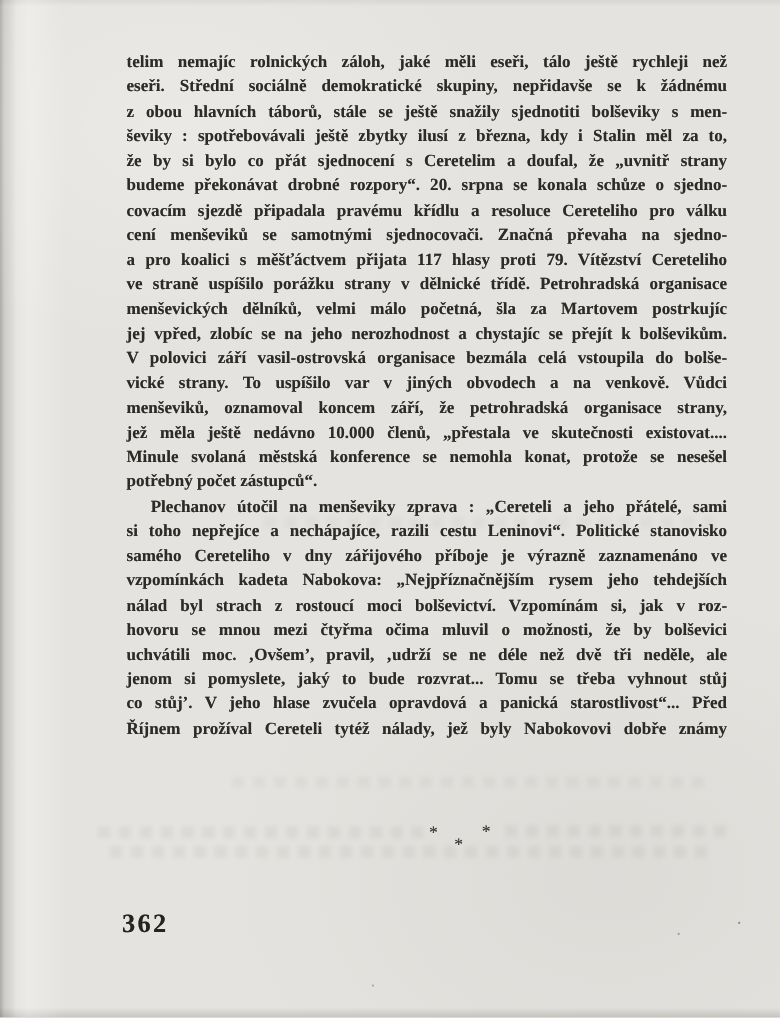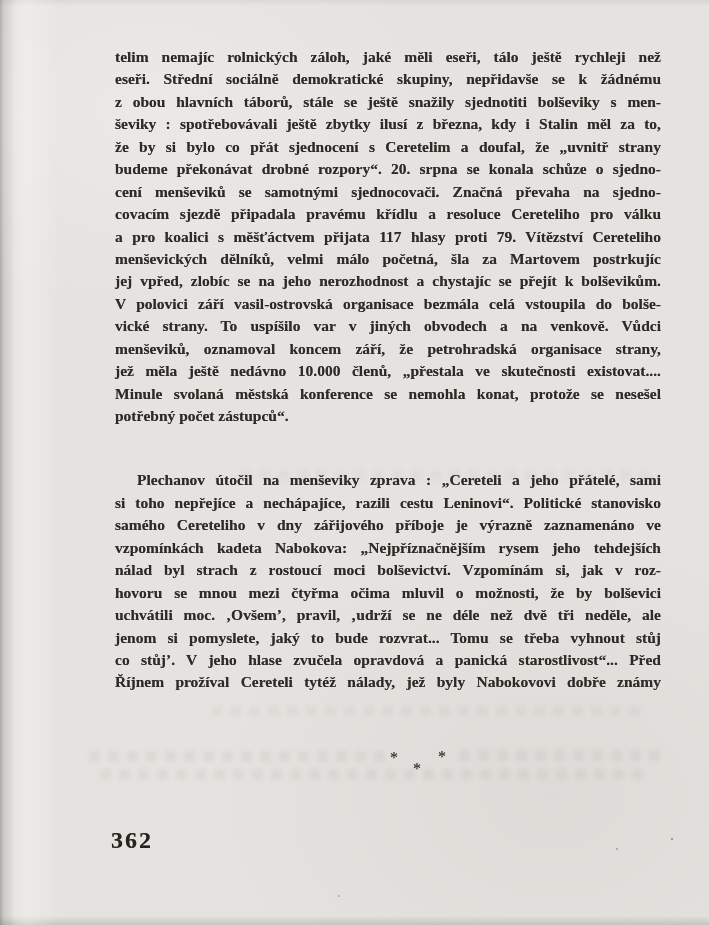--- a/index.html
+++ b/index.html
@@ -36,21 +36,21 @@
     color:#2d2b27;
     text-align:justify;
     text-align-last:justify;
     text-shadow:0 0 0.6px rgba(45,43,39,.55);
     white-space:normal;
     height:22.45px;
     overflow:visible;
     font-weight:bold;
   }
   .line.last{ text-align-last:left; }
-  .line.indent{ text-indent:22px;margin-top:42px; }
+  .line.indent{ text-indent:22px; }
   .separator{
     position:absolute; left:0; top:748px; width:709px; height:34px;
   }
   .separator .ast{
     position:absolute;
     font-size:16px; color:#3a3833;
     text-shadow:0 0 .5px rgba(58,56,51,.6);
   }
   .ast.a1{ left:390px; top:1px; }
   .ast.a2{ left:413px; top:12px; }
@@ -93,23 +93,24 @@
 <div class="page">
 
   <div class="text-block">
       <div>
         <div class="line">telim nemajíc rolnických záloh, jaké měli eseři, tálo ještě rychleji než</div>
         <div class="line">eseři. Střední sociálně demokratické skupiny, nepřidavše se k žádnému</div>
         <div class="line">z obou hlavních táborů, stále se ještě snažily sjednotiti bolševiky s men-</div>
         <div class="line">ševiky : spotřebovávali ještě zbytky ilusí z března, kdy i Stalin měl za to,</div>
         <div class="line">že by si bylo co přát sjednocení s Ceretelim a doufal, že „uvnitř strany</div>
         <div class="line">budeme překonávat drobné rozpory“. 20. srpna se konala schůze o sjedno-</div>
+        <div class="line">covacím sjezdě připadala pravému křídlu a resoluce Cereteliho pro válku</div>
         <div class="line">cení menševiků se samotnými sjednocovači. Značná převaha na sjedno-</div>
-        <div class="line">covacím sjezdě připadala pravému křídlu a resoluce Cereteliho pro válku</div>
         <div class="line">a pro koalici s měšťáctvem přijata 117 hlasy proti 79. Vítězství Cereteliho</div>
+        <div class="line">ve straně uspíšilo porážku strany v dělnické třídě. Petrohradská organisace</div>
         <div class="line">menševických dělníků, velmi málo početná, šla za Martovem postrkujíc</div>
         <div class="line">jej vpřed, zlobíc se na jeho nerozhodnost a chystajíc se přejít k bolševikům.</div>
         <div class="line">V polovici září vasil-ostrovská organisace bezmála celá vstoupila do bolše-</div>
         <div class="line">vické strany. To uspíšilo var v jiných obvodech a na venkově. Vůdci</div>
         <div class="line">menševiků, oznamoval koncem září, že petrohradská organisace strany,</div>
         <div class="line">jež měla ještě nedávno 10.000 členů, „přestala ve skutečnosti existovat....</div>
         <div class="line">Minule svolaná městská konference se nemohla konat, protože se nesešel</div>
         <div class="line last">potřebný počet zástupců“.</div>
       </div>
       <div>

